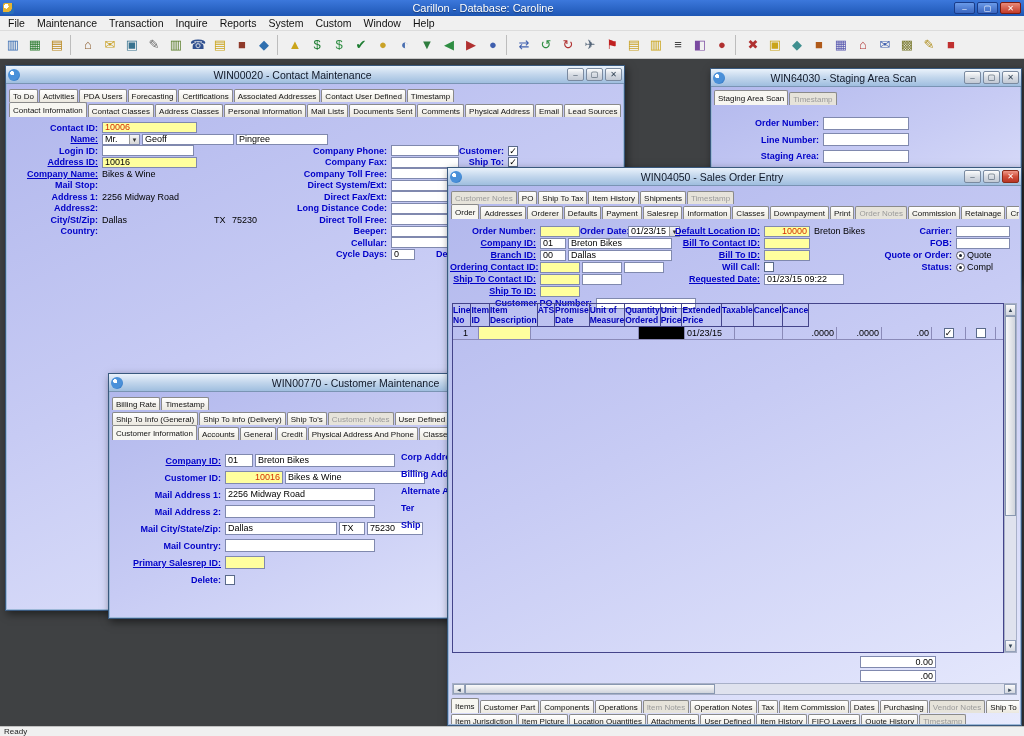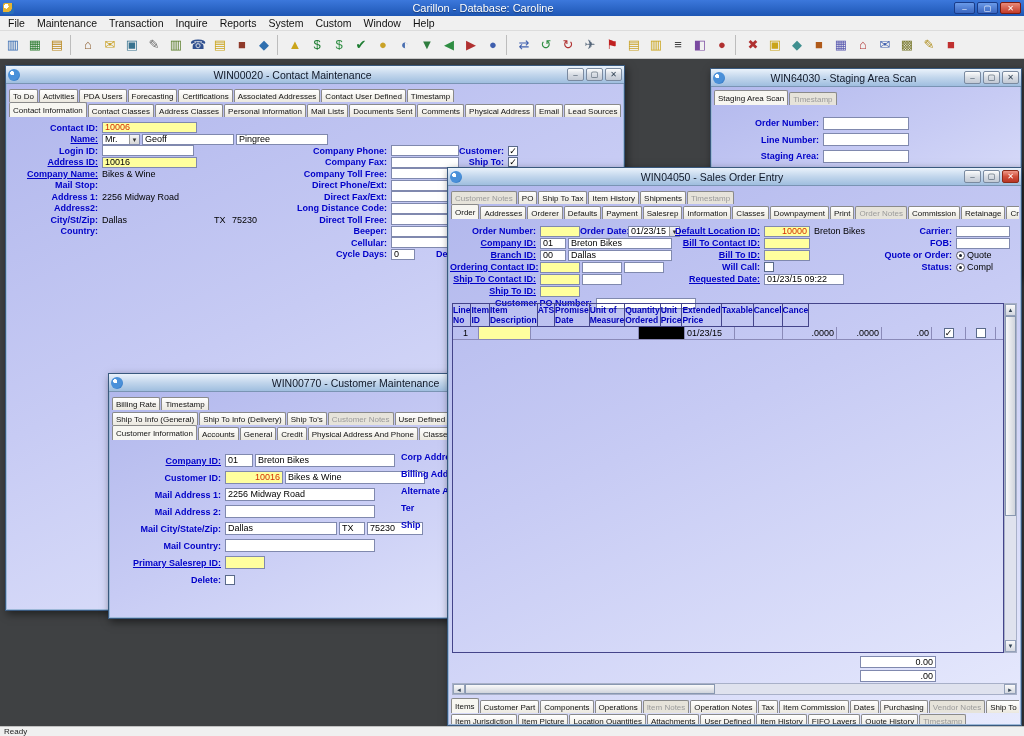--- a/index.html
+++ b/index.html
@@ -409,21 +409,21 @@
             </div>
           <div class="frow">
               <span class="flbl w145">Company Fax:</span>
               <span class="fld w68"></span>
             </div>
           <div class="frow">
               <span class="flbl w145">Company Toll Free:</span>
               <span class="fld w68"></span>
             </div>
           <div class="frow">
-              <span class="flbl w145">Direct Phone/Ext:</span>
+              <span class="flbl w145">Direct System/Ext:</span>
               <span class="fld w68"></span>
               <span class="fld w22 ml2"></span>
             </div>
           <div class="frow">
               <span class="flbl w145">Direct Fax/Ext:</span>
               <span class="fld w68"></span>
               <span class="fld w22 ml2"></span>
             </div>
           <div class="frow">
               <span class="flbl w145">Long Distance Code:</span>

